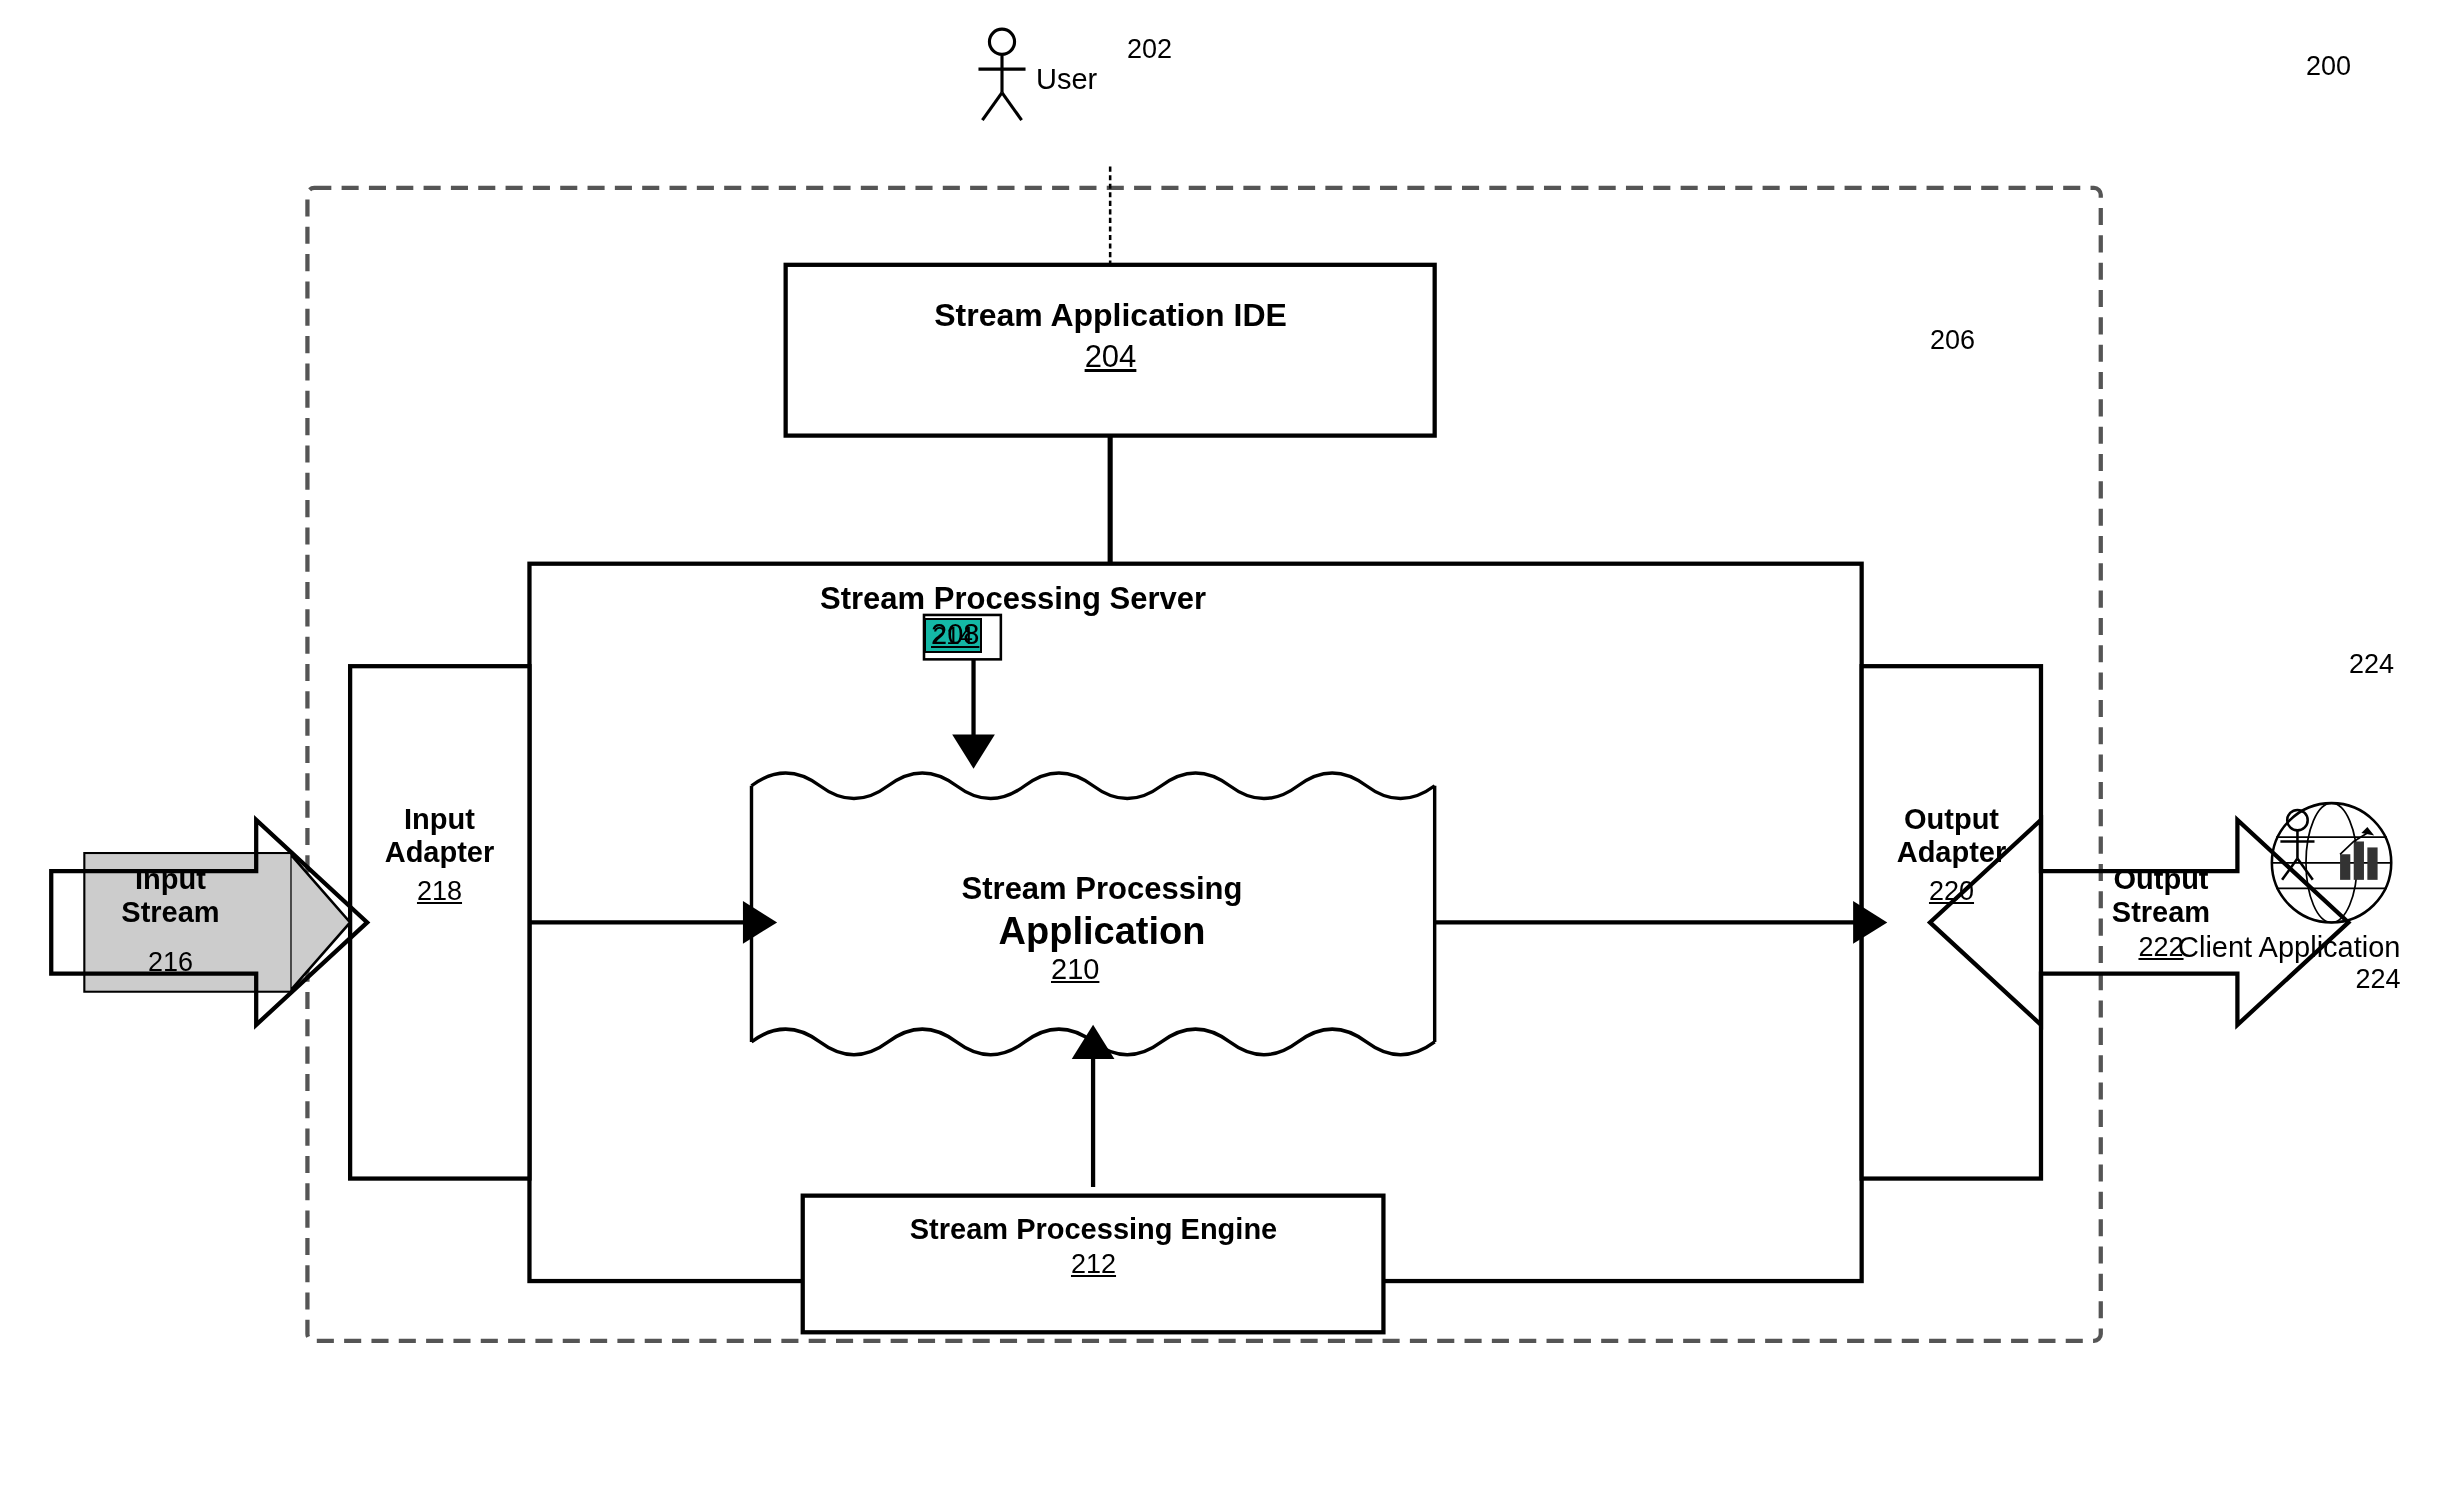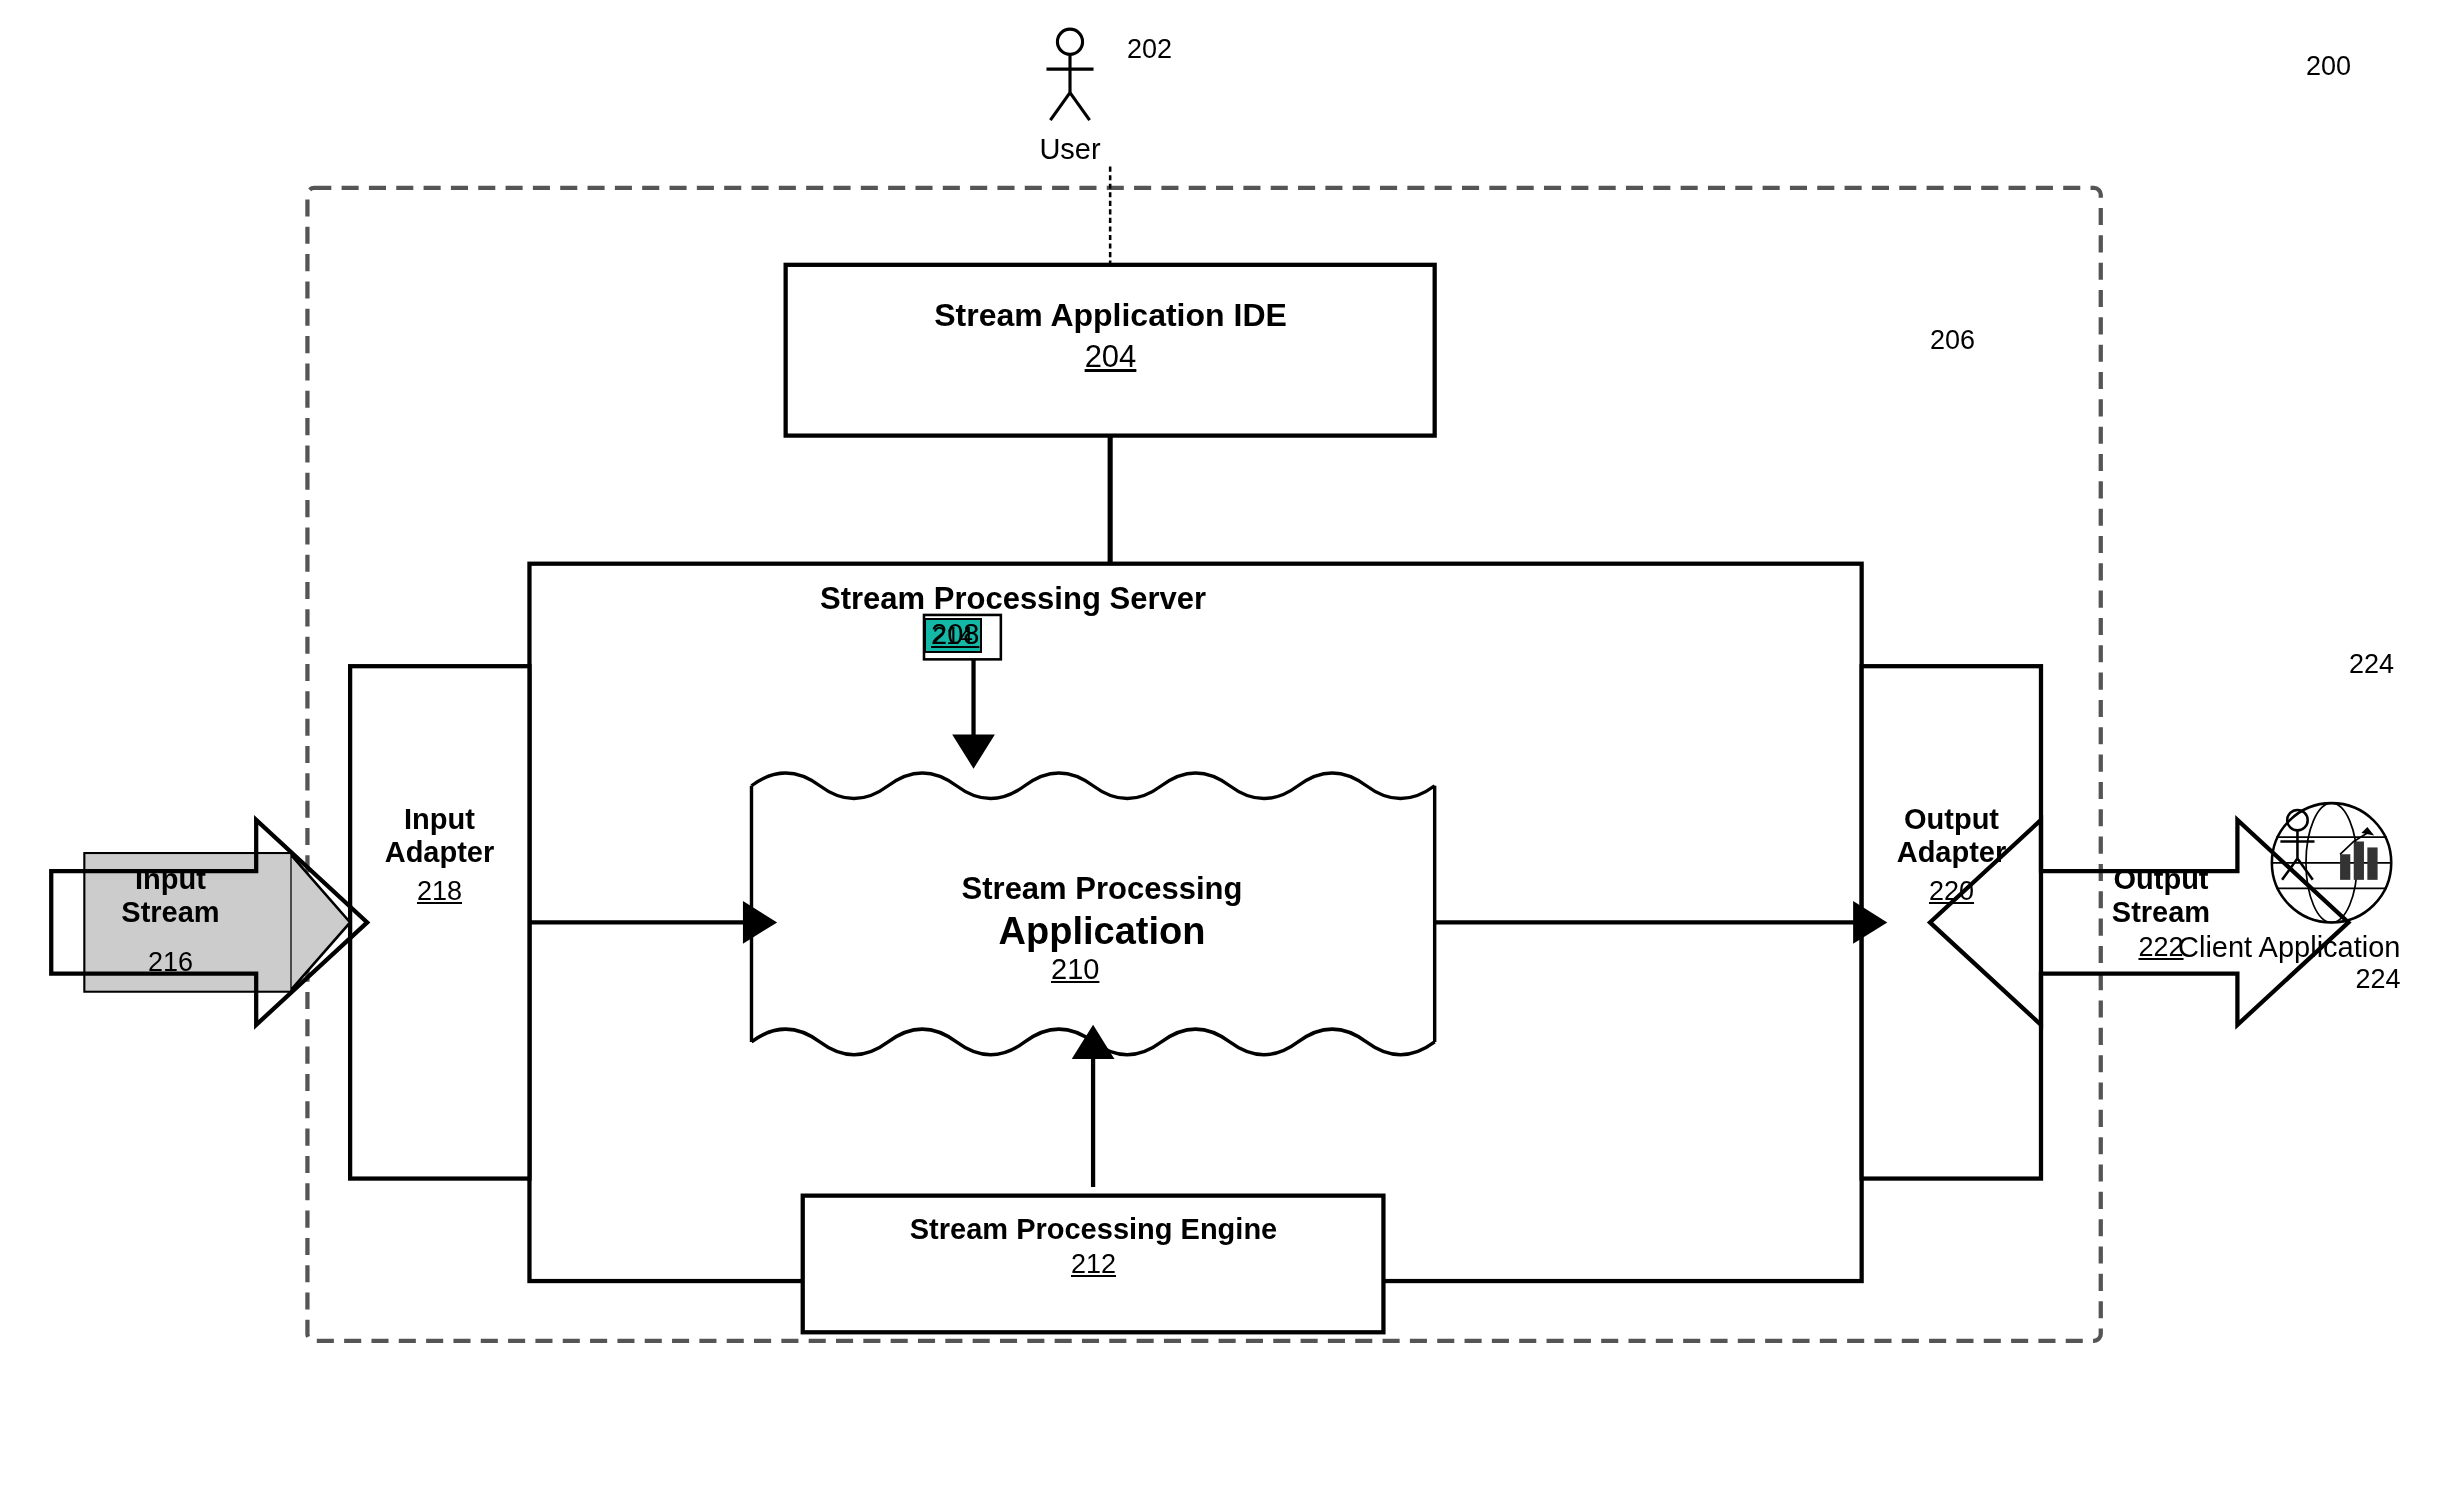--- a/index.html
+++ b/index.html
@@ -24,23 +24,23 @@
       position: absolute;
       font-size: 27px;
       font-weight: normal;
       color: #000;
     }
 
     
     .user-figure {
       position: absolute;
       top: 26px;
-      left: 1036px;
+      left: 968px;
       display: flex;
-      flex-direction: column;
+      flex-direction: row;
       align-items: center;
     }
     .user-icon {
       width: 68px;
       height: 102px;
     }
     .user-label {
       font-size: 29px;
       margin-top: 5.1px;
     }

